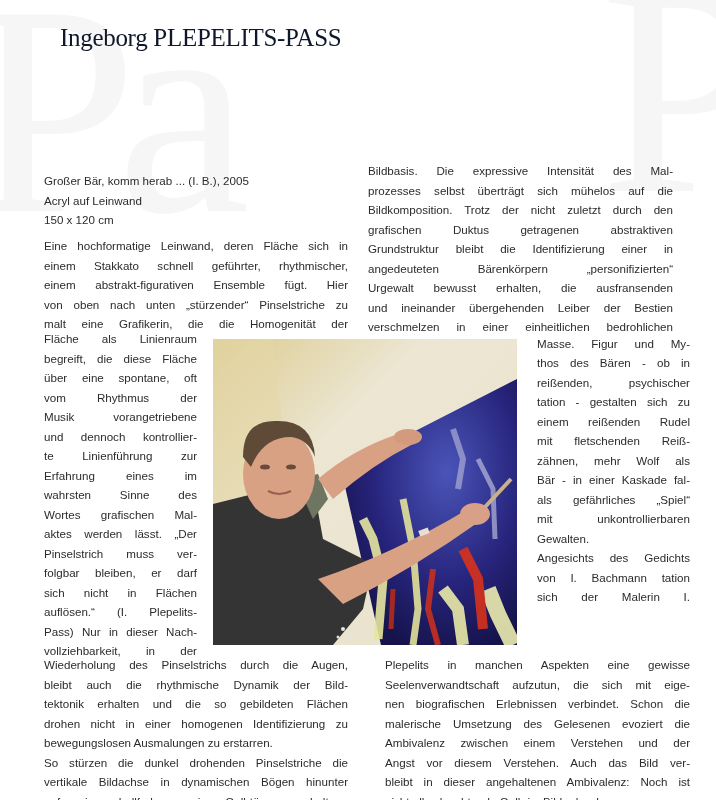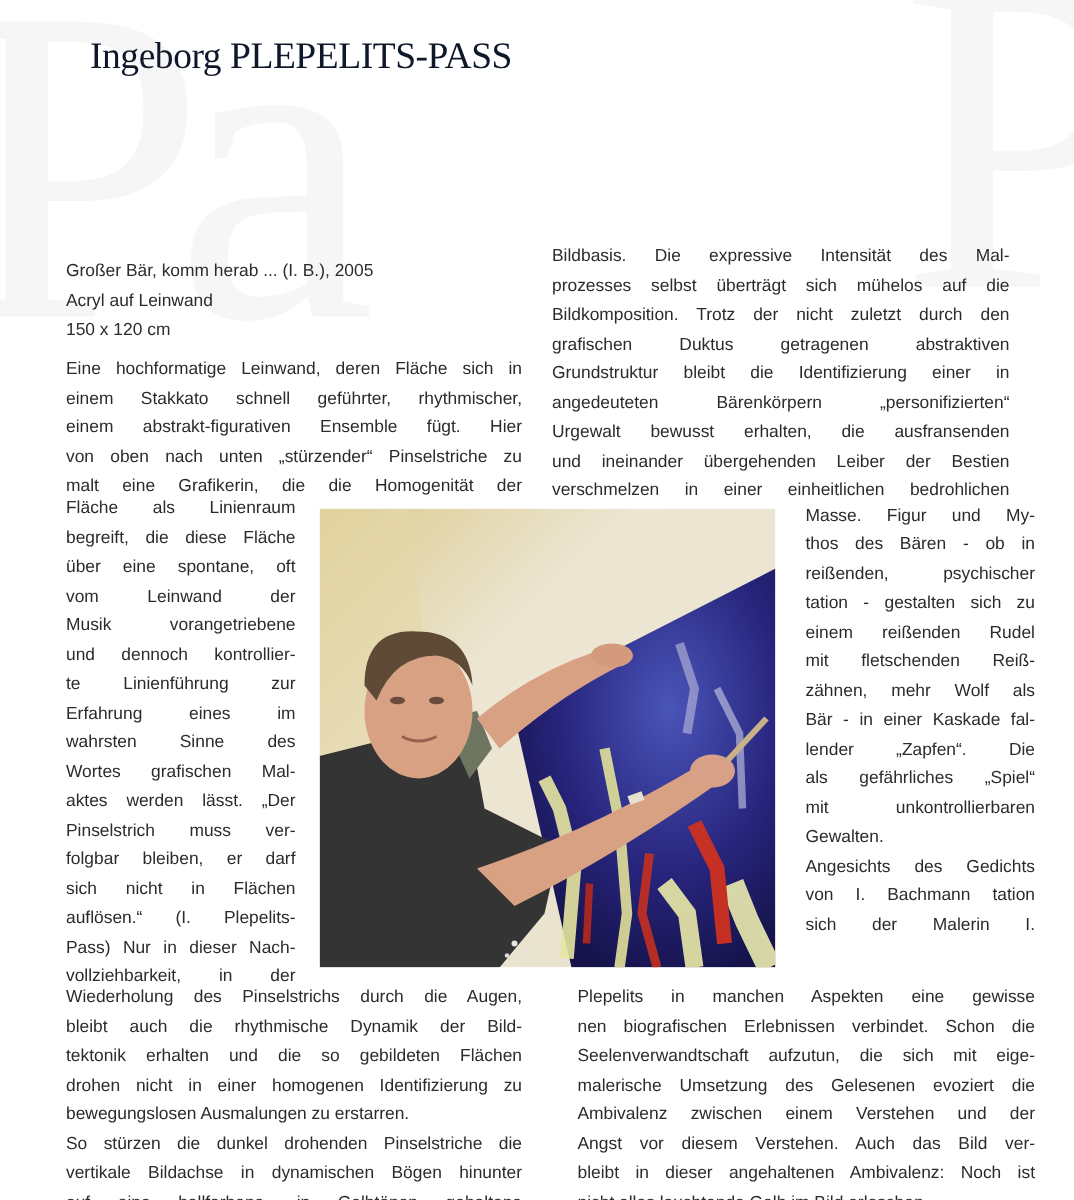--- a/index.html
+++ b/index.html
@@ -52,21 +52,21 @@
   <span class="line j">einem Stakkato schnell geführter, rhythmischer,</span>
   <span class="line j">einem abstrakt-figurativen Ensemble fügt. Hier</span>
   <span class="line j">von oben nach unten „stürzender“ Pinselstriche zu</span>
   <span class="line j">malt eine Grafikerin, die die Homogenität der</span>
 </div>
 
 <div class="block" style="left:44px; top:329px; width:153px;">
   <span class="line j">Fläche als Linienraum</span>
   <span class="line j">begreift, die diese Fläche</span>
   <span class="line j">über eine spontane, oft</span>
-  <span class="line j">vom Leinwand der</span>
+  <span class="line j">vom Rhythmus der</span>
   <span class="line j">Musik vorangetriebene</span>
   <span class="line j">und dennoch kontrollier-</span>
   <span class="line j">te Linienführung zur</span>
   <span class="line j">Erfahrung eines im</span>
   <span class="line j">wahrsten Sinne des</span>
   <span class="line j">Wortes grafischen Mal-</span>
   <span class="line j">aktes werden lässt. „Der</span>
   <span class="line j">Pinselstrich muss ver-</span>
   <span class="line j">folgbar bleiben, er darf</span>
   <span class="line j">sich nicht in Flächen</span>
@@ -100,33 +100,32 @@
 
 <div class="block" style="left:537px; top:333.5px; width:153px;">
   <span class="line j">Masse. Figur und My-</span>
   <span class="line j">thos des Bären - ob in</span>
   <span class="line j">reißenden, psychischer</span>
   <span class="line j">tation - gestalten sich zu</span>
   <span class="line j">einem reißenden Rudel</span>
   <span class="line j">mit fletschenden Reiß-</span>
   <span class="line j">zähnen, mehr Wolf als</span>
   <span class="line j">Bär - in einer Kaskade fal-</span>
-  <span class="line j">lender „Zapfen“. Die</span>
   <span class="line j">als gefährliches „Spiel“</span>
   <span class="line j">mit unkontrollierbaren</span>
   <span class="line l">Gewalten.</span>
   <span class="line j">Angesichts des Gedichts</span>
   <span class="line j">von I. Bachmann tation</span>
   <span class="line j">sich der Malerin I.</span>
 </div>
 
 <div class="block" style="left:385px; top:655px; width:305px;">
   <span class="line j">Plepelits in manchen Aspekten eine gewisse</span>
+  <span class="line j">Seelenverwandtschaft aufzutun, die sich mit eige-</span>
   <span class="line j">nen biografischen Erlebnissen verbindet. Schon die</span>
-  <span class="line j">Seelenverwandtschaft aufzutun, die sich mit eige-</span>
   <span class="line j">malerische Umsetzung des Gelesenen evoziert die</span>
   <span class="line j">Ambivalenz zwischen einem Verstehen und der</span>
   <span class="line j">Angst vor diesem Verstehen. Auch das Bild ver-</span>
   <span class="line j">bleibt in dieser angehaltenen Ambivalenz: Noch ist</span>
   <span class="line l">nicht alles leuchtende Gelb im Bild erloschen.</span>
 </div>
 
 <div class="photo" title="Artist holding a blue abstract canvas and painting with a brush">
   <svg viewBox="0 0 304 306" preserveAspectRatio="none" xmlns="http://www.w3.org/2000/svg">
     <defs>

